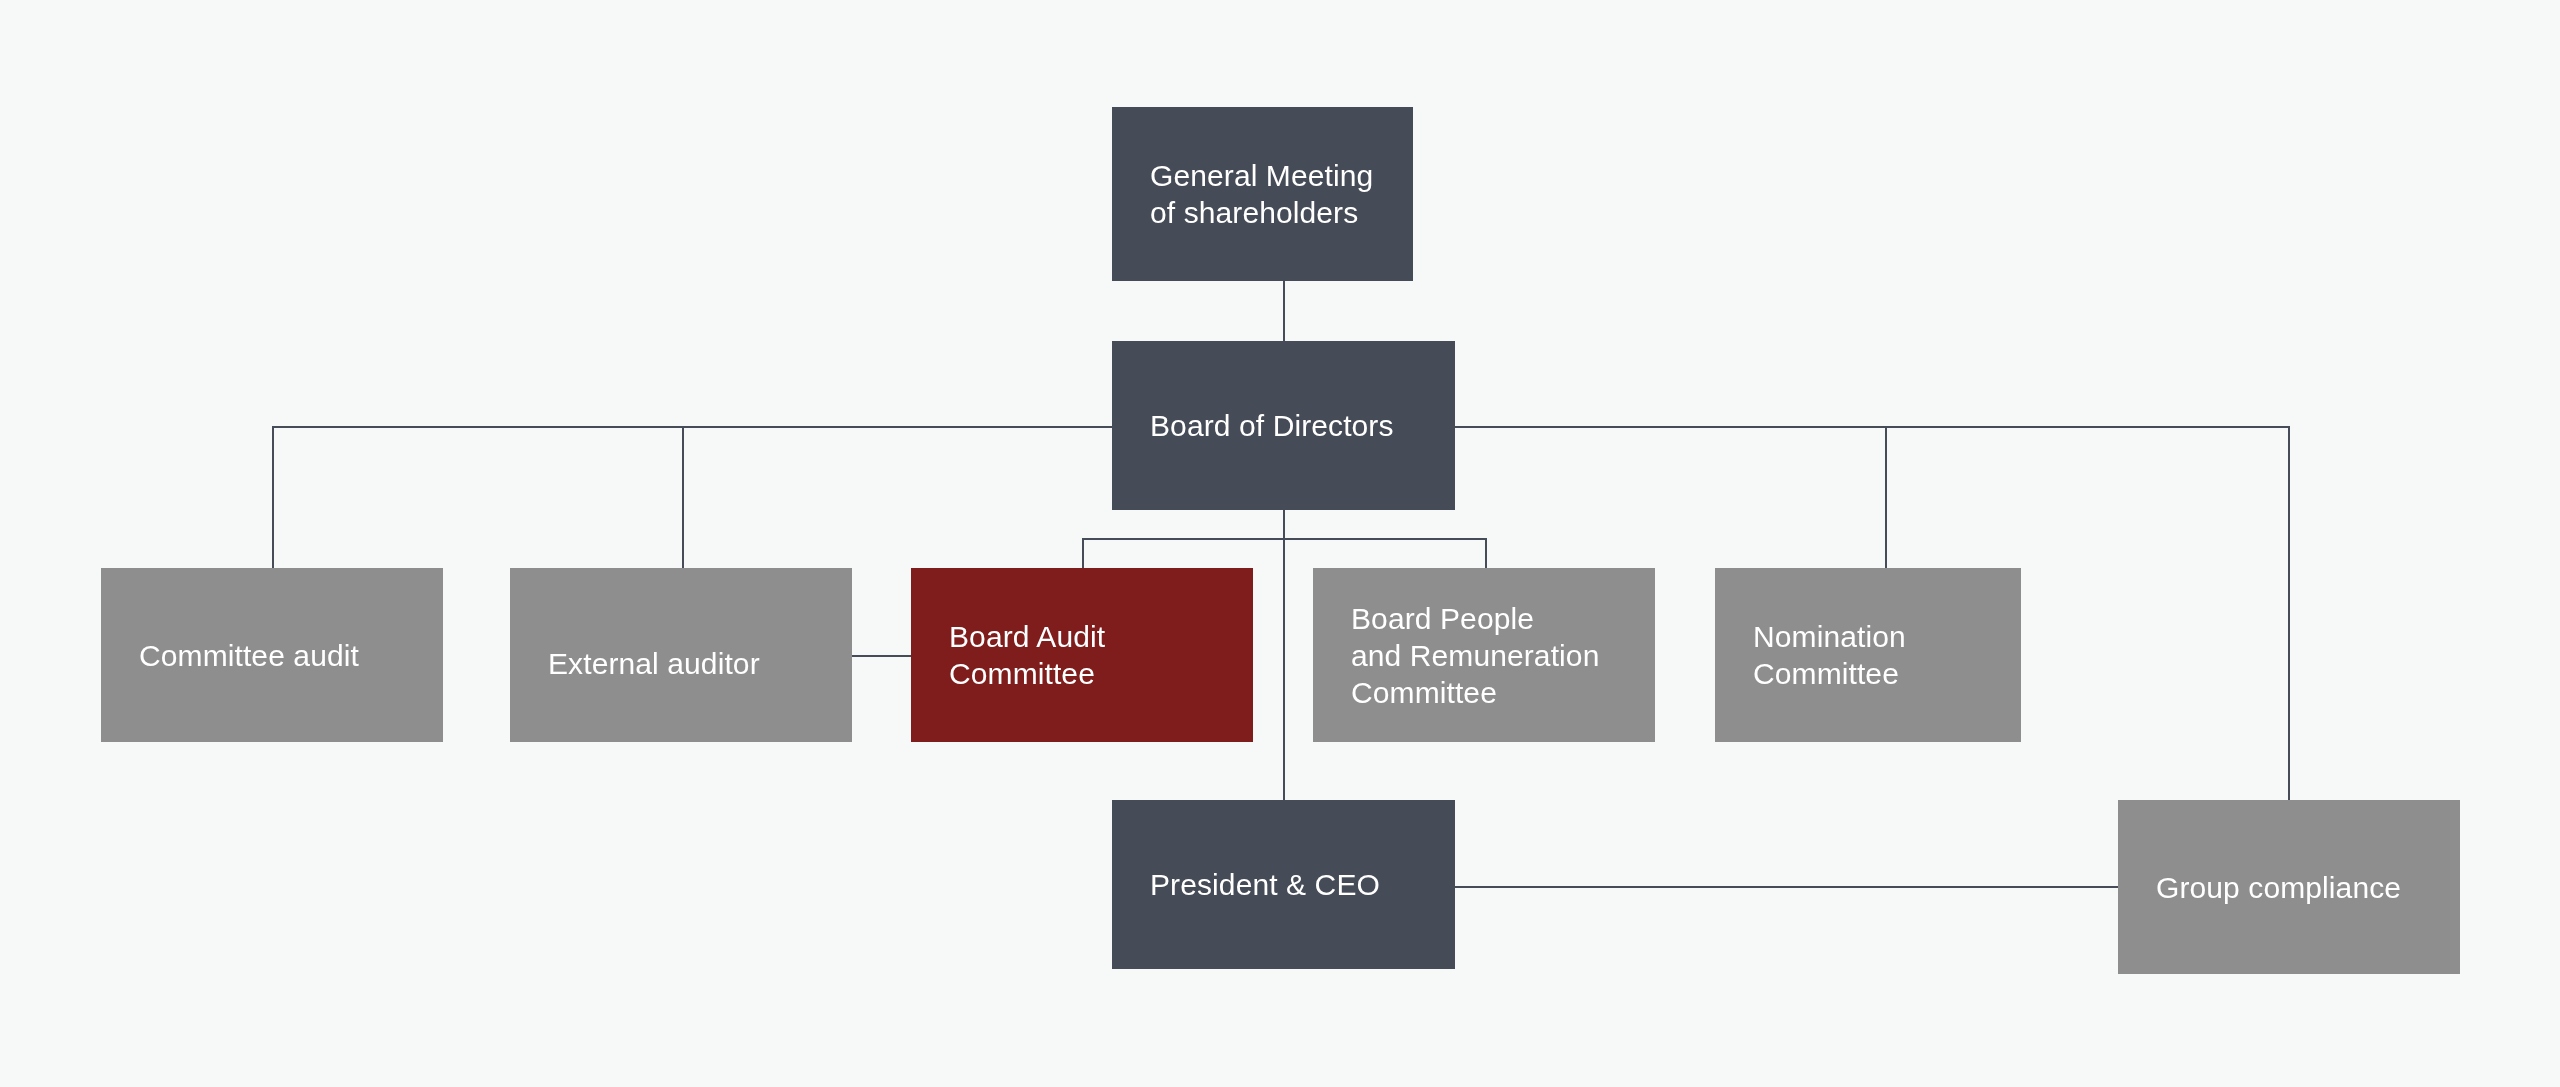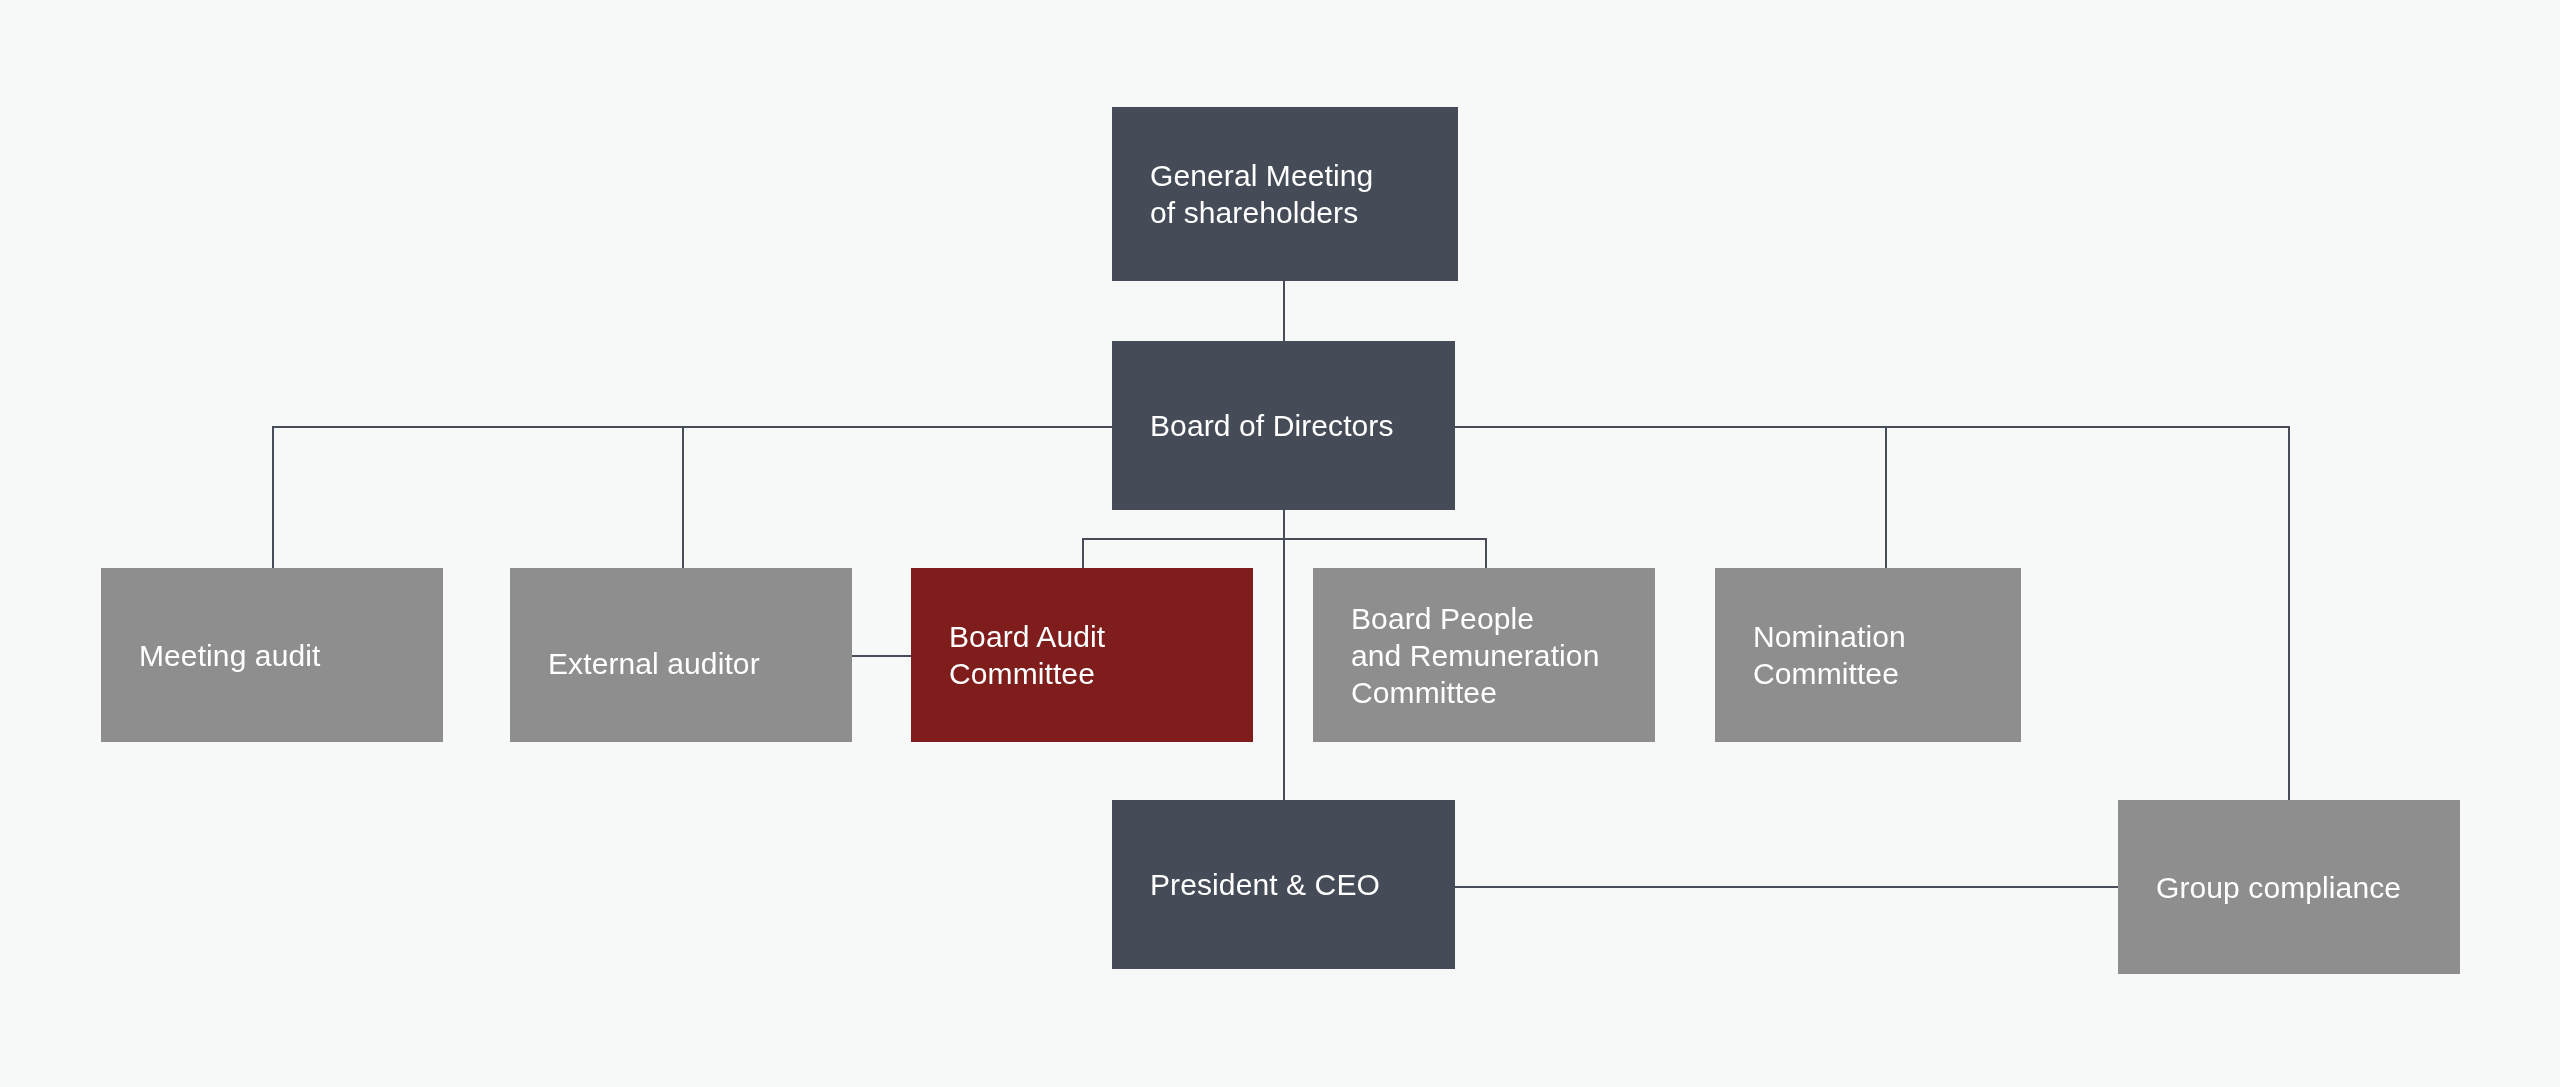--- a/index.html
+++ b/index.html
@@ -57,29 +57,29 @@
       <div class="edge v" style="left: 1885px; top: 426px; height: 142px; background: rgb(70, 77, 88);"></div>
       <div class="edge v" style="left: 2288px; top: 426px; height: 374px; background: rgb(70, 77, 88);"></div>
       <div class="edge v" style="left: 1283px; top: 510px; height: 290px; background: rgb(70, 77, 88);"></div>
       <div class="edge h" style="left: 1082px; top: 538px; width: 405px; background: rgb(70, 77, 88);"></div>
       <div class="edge v" style="left: 1082px; top: 538px; height: 30px; background: rgb(70, 77, 88);"></div>
       <div class="edge v" style="left: 1485px; top: 538px; height: 30px; background: rgb(70, 77, 88);"></div>
       <div class="edge h" style="left: 852px; top: 655px; width: 60px; background: rgb(70, 77, 88);"></div>
       <div class="edge h" style="left: 1455px; top: 886px; width: 664px; background: rgb(70, 77, 88);"></div>
     </div>
   <div id="node-layer">
-      <div class="node dark" style="left: 1112px; top: 107px; width: 346px; height: 174px; background: rgb(69, 76, 87);">
+      <div class="node dark" style="left: 1112px; top: 107px; width: 301px; height: 174px; background: rgb(69, 76, 87);">
         <div class="node-label" style="color: rgb(255, 255, 255);">General Meeting
 of shareholders</div>
       </div>
       <div class="node dark" style="left: 1112px; top: 341px; width: 343px; height: 169px; background: rgb(69, 76, 87);">
         <div class="node-label" style="color: rgb(255, 255, 255);">Board of Directors</div>
       </div>
       <div class="node grey" style="left: 101px; top: 568px; width: 342px; height: 174px; background: rgb(142, 142, 142);">
-        <div class="node-label" style="color: rgb(255, 255, 255);">Meeting audit</div>
+        <div class="node-label" style="color: rgb(255, 255, 255);">Committee audit</div>
       </div>
       <div class="node grey" style="left: 510px; top: 568px; width: 342px; height: 174px; background: rgb(142, 142, 142);">
         <div class="node-label" style="color: rgb(255, 255, 255); margin-top: 16px;">External auditor</div>
       </div>
       <div class="node grey" style="left: 911px; top: 568px; width: 342px; height: 174px; background: #7f1d1d;">
         <div class="node-label" style="color: rgb(255, 255, 255);">Board Audit
 Committee</div>
       </div>
       <div class="node grey" style="left: 1313px; top: 568px; width: 342px; height: 174px; background: rgb(142, 142, 142);">
         <div class="node-label" style="color: rgb(255, 255, 255);">Board People

